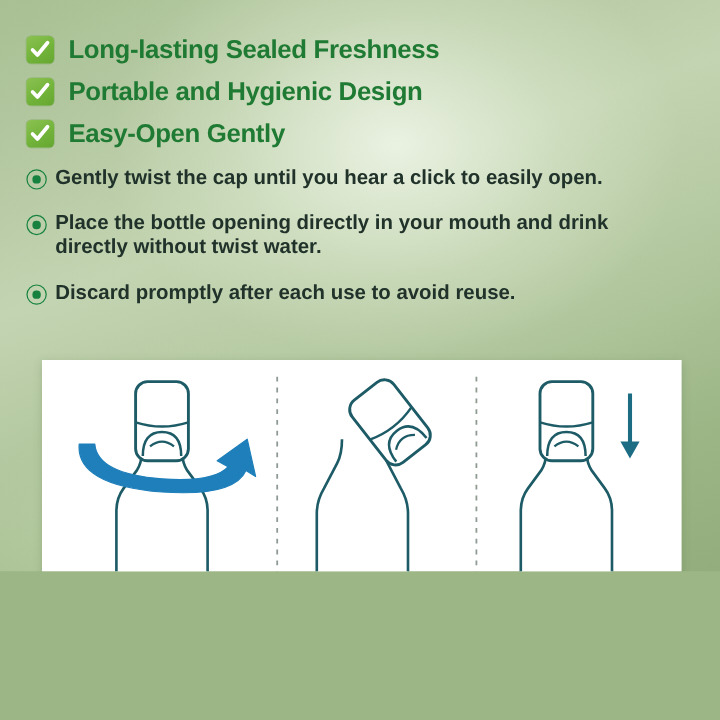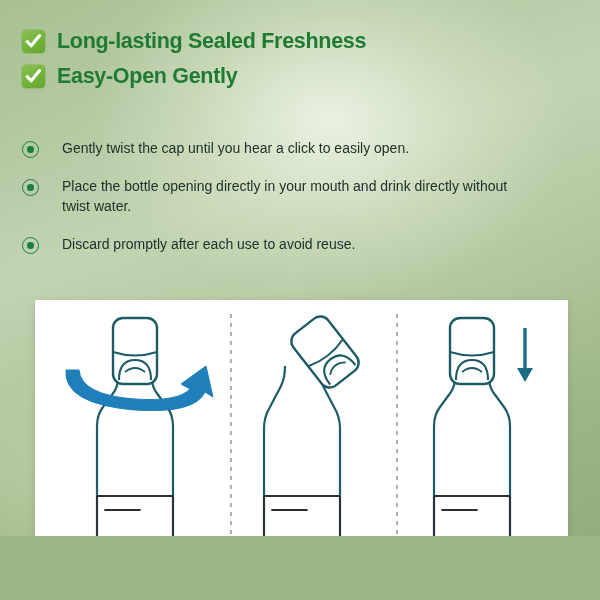--- a/index.html
+++ b/index.html
@@ -10,21 +10,21 @@
     width: 600px;
     height: 600px;
     overflow: hidden;
     font-family: "Liberation Sans", sans-serif;
     background: #9cb686;
   }
 
   #page {
     position: relative;
     width: 600px;
-    height: 536px;
+    height: 476px;
     overflow: hidden;
     background:
       radial-gradient(ellipse 330px 250px at 330px 120px, rgba(236,243,228,0.95) 0%, rgba(214,228,200,0.55) 42%, rgba(190,210,170,0.12) 72%, rgba(170,196,148,0) 100%),
       radial-gradient(ellipse 260px 200px at 120px 470px, rgba(196,216,176,0.55) 0%, rgba(170,196,146,0.15) 60%, rgba(160,188,136,0) 100%),
       linear-gradient(160deg, #a8c093 0%, #b3c7a0 18%, #c3d4b2 38%, #b0c59c 62%, #9cb686 82%, #93ad7c 100%);
   }
 
   
   .headings {
     position: absolute;
@@ -89,25 +89,26 @@
     left: 50%;
     top: 50%;
     width: 6.5px;
     height: 6.5px;
     margin-left: -3.25px;
     margin-top: -3.25px;
     border-radius: 50%;
     background: #17823f;
   }
   .bullet-text {
-    margin-left: 23px;
-    font-size: 14px;
+    margin-left: 7px;
+    font-size: 17px;
     line-height: 20px;
     color: #20322a;
     max-width: 470px;
+    font-weight: bold;
   }
 
   
   #panel {
     position: absolute;
     left: 35px;
     top: 300px;
     width: 533px;
     height: 287px;
     background: #ffffff;
@@ -135,20 +136,28 @@
 
     <div class="heading-row">
       <span class="check-box">
         <svg width="19" height="19" viewBox="0 0 19 19">
           <path d="M3.2 9.6 L7.2 13.8 L15.6 3.6" fill="none" stroke="#ffffff" stroke-width="3.1" stroke-linecap="round" stroke-linejoin="round"></path>
         </svg>
       </span>
       <span class="heading-text">Long-lasting Sealed Freshness</span>
     </div>
 
+    <div class="heading-row">
+      <span class="check-box">
+        <svg width="19" height="19" viewBox="0 0 19 19">
+          <path d="M3.2 9.6 L7.2 13.8 L15.6 3.6" fill="none" stroke="#ffffff" stroke-width="3.1" stroke-linecap="round" stroke-linejoin="round"></path>
+        </svg>
+      </span>
+      <span class="heading-text">Portable and Hygienic Design</span>
+    </div>
 
     <div class="heading-row">
       <span class="check-box">
         <svg width="19" height="19" viewBox="0 0 19 19">
           <path d="M3.2 9.6 L7.2 13.8 L15.6 3.6" fill="none" stroke="#ffffff" stroke-width="3.1" stroke-linecap="round" stroke-linejoin="round"></path>
         </svg>
       </span>
       <span class="heading-text">Easy-Open Gently</span>
     </div>
 

